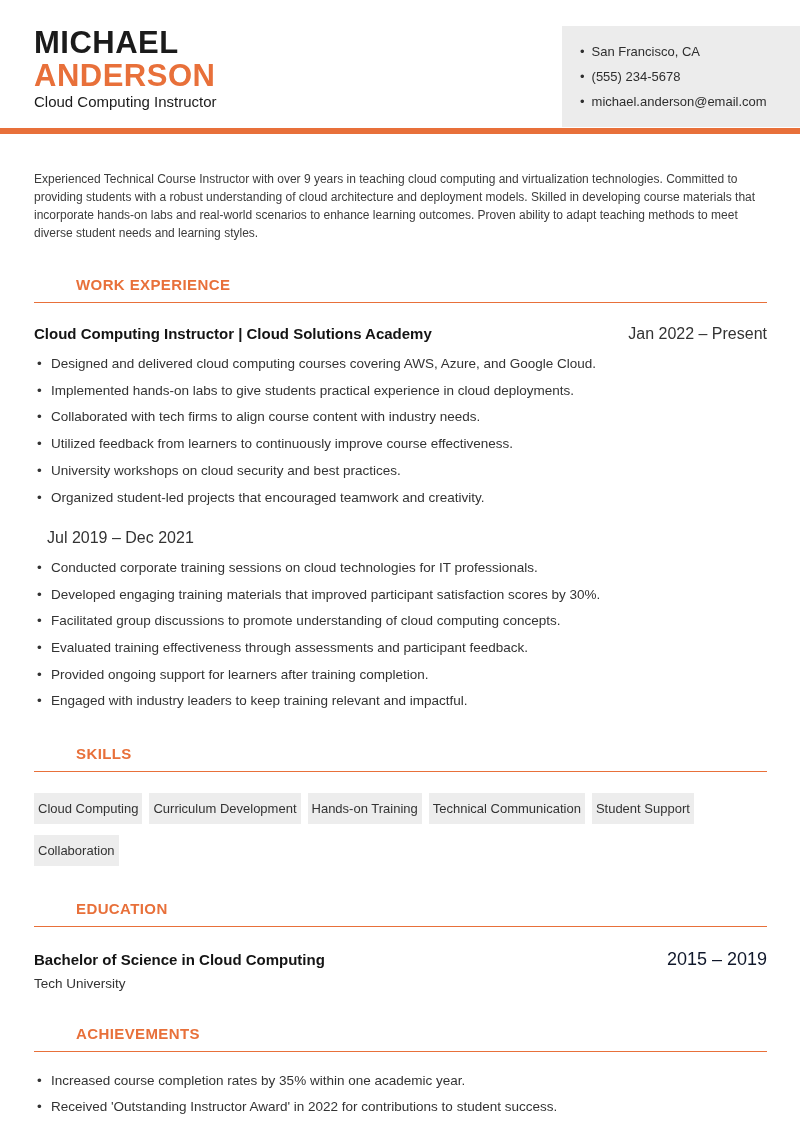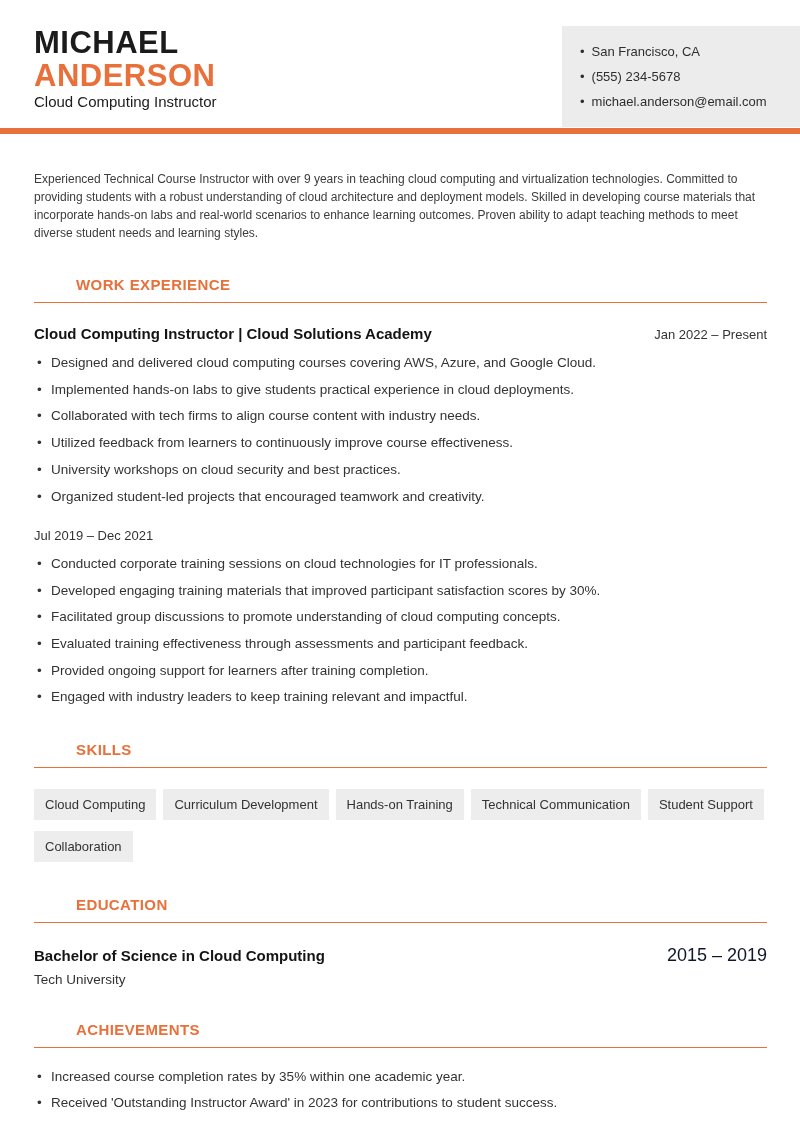--- a/index.html
+++ b/index.html
@@ -89,23 +89,24 @@
     display: flex;
     justify-content: space-between;
     align-items: baseline;
   }
   .job-title {
     font-size: 15px;
     font-weight: 700;
     color: #141414;
   }
   .job-dates {
-    font-size: 13px;
+    font-size: 16px;
     color: #333;
     white-space: nowrap;
+    margin-left: 13px;
   }
   ul.bullets { list-style: none; margin-top: 12px; }
   ul.bullets li {
     position: relative;
     padding-left: 17px;
     font-size: 13.5px;
     color: #333;
     margin-bottom: 8.5px;
     line-height: 1.35;
   }
@@ -121,21 +122,21 @@
   .chips {
     display: flex;
     flex-wrap: wrap;
     gap: 11px 7px;
     margin-top: 21px;
   }
   .chip {
     background: #ededed;
     color: #333;
     font-size: 13px;
-    padding: 8px 11px;
+    padding: 8px 4px;
     display: inline-block;
   }
 
   
   .edu { margin-top: 22px; }
   .edu-header {
     display: flex;
     justify-content: space-between;
     align-items: baseline;
   }
@@ -243,18 +244,18 @@
         <div class="edu-school">Tech University</div>
       </div>
     </section>
 
     <section class="section">
       <h2 class="section-title">ACHIEVEMENTS</h2>
       <hr class="section-rule">
       <ul class="bullets ach-bullets">
 
       <li>Increased course completion rates by 35% within one academic year.</li>
-          <li>Received 'Outstanding Instructor Award' in 2023 for contributions to student success.</li>
+          <li>Received 'Outstanding Instructor Award' in 2022 for contributions to student success.</li>
         </ul>
     </section>
 
   </main>
 </div>
 
 </body></html>

